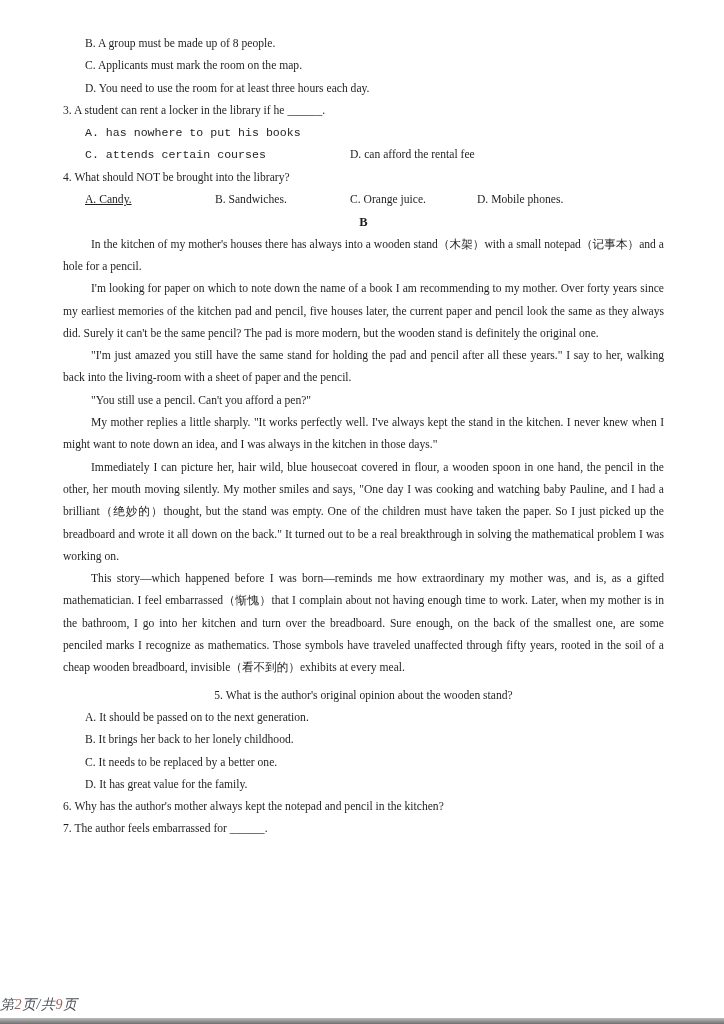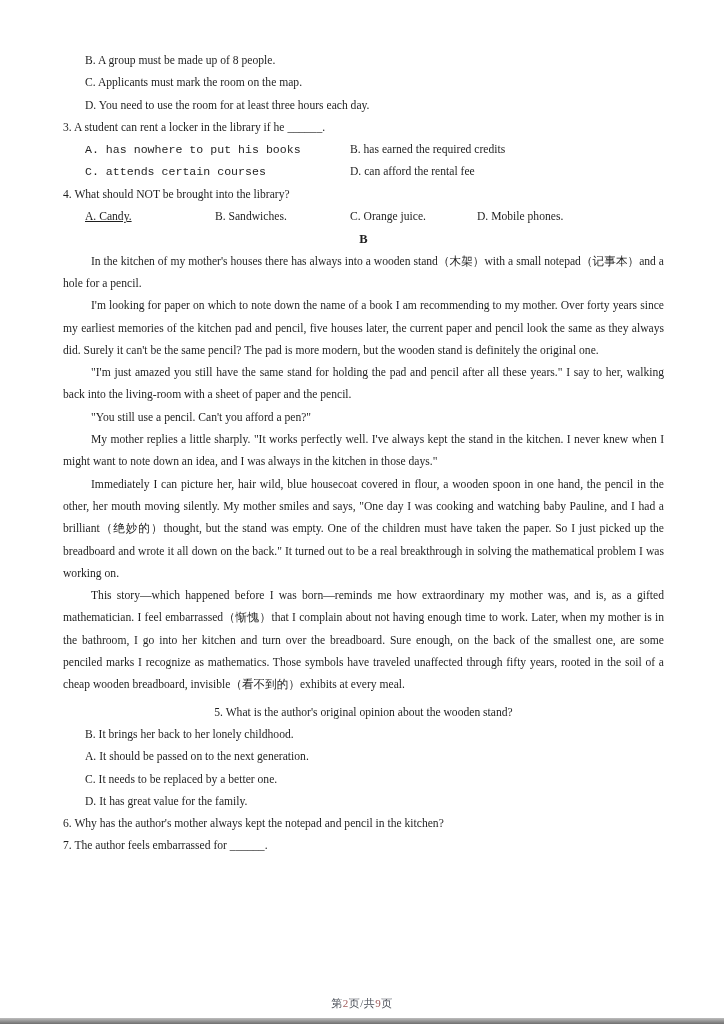--- a/index.html
+++ b/index.html
@@ -9,21 +9,21 @@
     height: 1024px;
     background: #ffffff;
     font-family: "Liberation Serif", "DejaVu Serif", serif;
     color: #1f1f1f;
     overflow: hidden;
     margin: 0 auto;
   }
   .content {
     position: absolute;
     left: 63px;
-    top: 50px;
+    top: 33px;
     width: 601px;
     font-size: 11.6px;
     line-height: 22.3px;
   }
   .opt-list { padding-left: 22px; }
   .opt-line { white-space: nowrap; }
   .stem { }
   .row-2col { display: flex; padding-left: 22px; }
   .row-2col .c1 { flex: 0 0 265px; font-family: Liberation Mono, monospace; }
   .row-4col { display: flex; padding-left: 22px; }
@@ -39,24 +39,25 @@
     margin: 0;
     text-indent: 28px;
     text-align: justify;
   }
   .q5-gap { margin-top: 5px; text-align: center; }
   .footer {
     position: absolute;
     left: 0;
     right: 0;
     top: 996px;
-    text-align: center;
-    font-size: 11px;
+    text-align: left;
+    font-size: 14px;
     color: #4a4f58;
     letter-spacing: 0.5px;
+    font-style: italic;
   }
   .footer .num { color: #a05a5a; }
   .scan-edge {
     position: absolute;
     left: 0;
     right: 0;
     bottom: 0;
     height: 6px;
     background: linear-gradient(#bdbdbd, #6f6f6f);
   }
@@ -69,21 +70,20 @@
 
     <div class="opt-list">
       <div class="opt-line">B. A group must be made up of 8 people.</div>
       <div class="opt-line">C. Applicants must mark the room on the map.</div>
       <div class="opt-line">D. You need to use the room for at least three hours each day.</div>
     </div>
 
     <div class="stem">3. A student can rent a locker in the library if he ______.</div>
     <div class="row-2col">
       <div class="c1">A. has nowhere to put his books</div>
-      <div class="c2">B. has earned the required credits</div>
     </div>
     <div class="row-2col">
       <div class="c1">C. attends certain courses</div>
       <div class="c2">D. can afford the rental fee</div>
     </div>
 
     <div class="stem">4. What should NOT be brought into the library?</div>
     <div class="row-4col">
       <div class="c1">A. Candy.</div>
       <div class="c2">B. Sandwiches.</div>
@@ -96,22 +96,22 @@
     <p class="para">In the kitchen of my mother's houses there has always into a wooden stand（木架）with a small notepad（记事本）and a hole for a pencil.</p>
     <p class="para">I'm looking for paper on which to note down the name of a book I am recommending to my mother. Over forty years since my earliest memories of the kitchen pad and pencil, five houses later, the current paper and pencil look the same as they always did. Surely it can't be the same pencil? The pad is more modern, but the wooden stand is definitely the original one.</p>
     <p class="para">"I'm just amazed you still have the same stand for holding the pad and pencil after all these years." I say to her, walking back into the living-room with a sheet of paper and the pencil.</p>
     <p class="para">"You still use a pencil. Can't you afford a pen?"</p>
     <p class="para">My mother replies a little sharply. "It works perfectly well. I've always kept the stand in the kitchen. I never knew when I might want to note down an idea, and I was always in the kitchen in those days."</p>
     <p class="para">Immediately I can picture her, hair wild, blue housecoat covered in flour, a wooden spoon in one hand, the pencil in the other, her mouth moving silently. My mother smiles and says, "One day I was cooking and watching baby Pauline, and I had a brilliant（绝妙的）thought, but the stand was empty. One of the children must have taken the paper. So I just picked up the breadboard and wrote it all down on the back." It turned out to be a real breakthrough in solving the mathematical problem I was working on.</p>
     <p class="para">This story—which happened before I was born—reminds me how extraordinary my mother was, and is, as a gifted mathematician. I feel embarrassed（惭愧）that I complain about not having enough time to work. Later, when my mother is in the bathroom, I go into her kitchen and turn over the breadboard. Sure enough, on the back of the smallest one, are some penciled marks I recognize as mathematics. Those symbols have traveled unaffected through fifty years, rooted in the soil of a cheap wooden breadboard, invisible（看不到的）exhibits at every meal.</p>
 
     <div class="stem q5-gap">5. What is the author's original opinion about the wooden stand?</div>
     <div class="opt-list">
+      <div class="opt-line">A. It should be passed on to the next generation.</div>
       <div class="opt-line">B. It brings her back to her lonely childhood.</div>
-      <div class="opt-line">A. It should be passed on to the next generation.</div>
       <div class="opt-line">C. It needs to be replaced by a better one.</div>
       <div class="opt-line">D. It has great value for the family.</div>
     </div>
 
     <div class="stem">6. Why has the author's mother always kept the notepad and pencil in the kitchen?</div>
 
     <div class="stem">7. The author feels embarrassed for ______.</div>
 
   </div>
 

